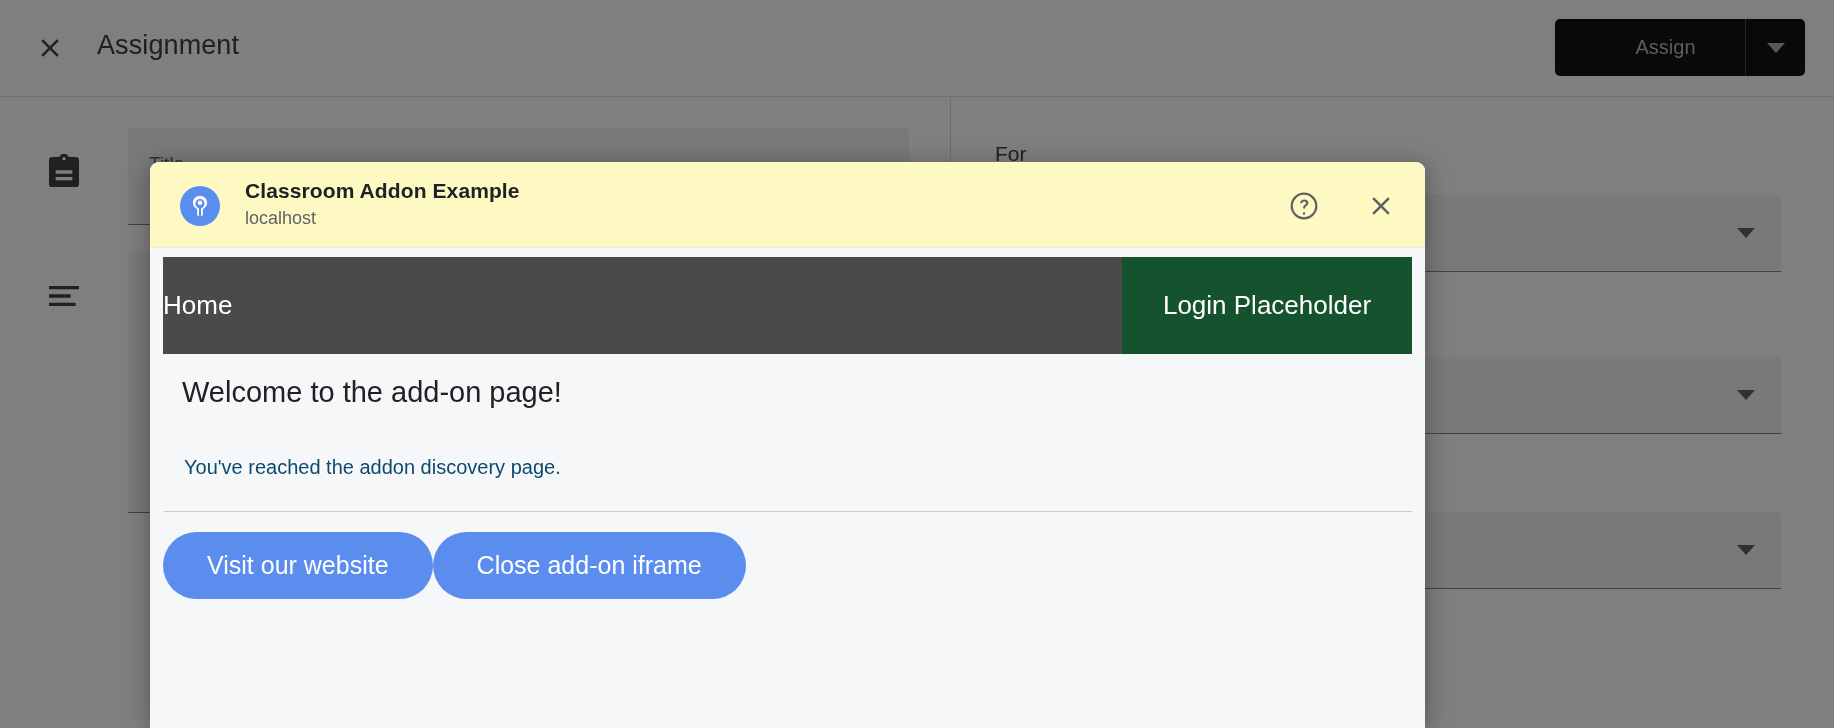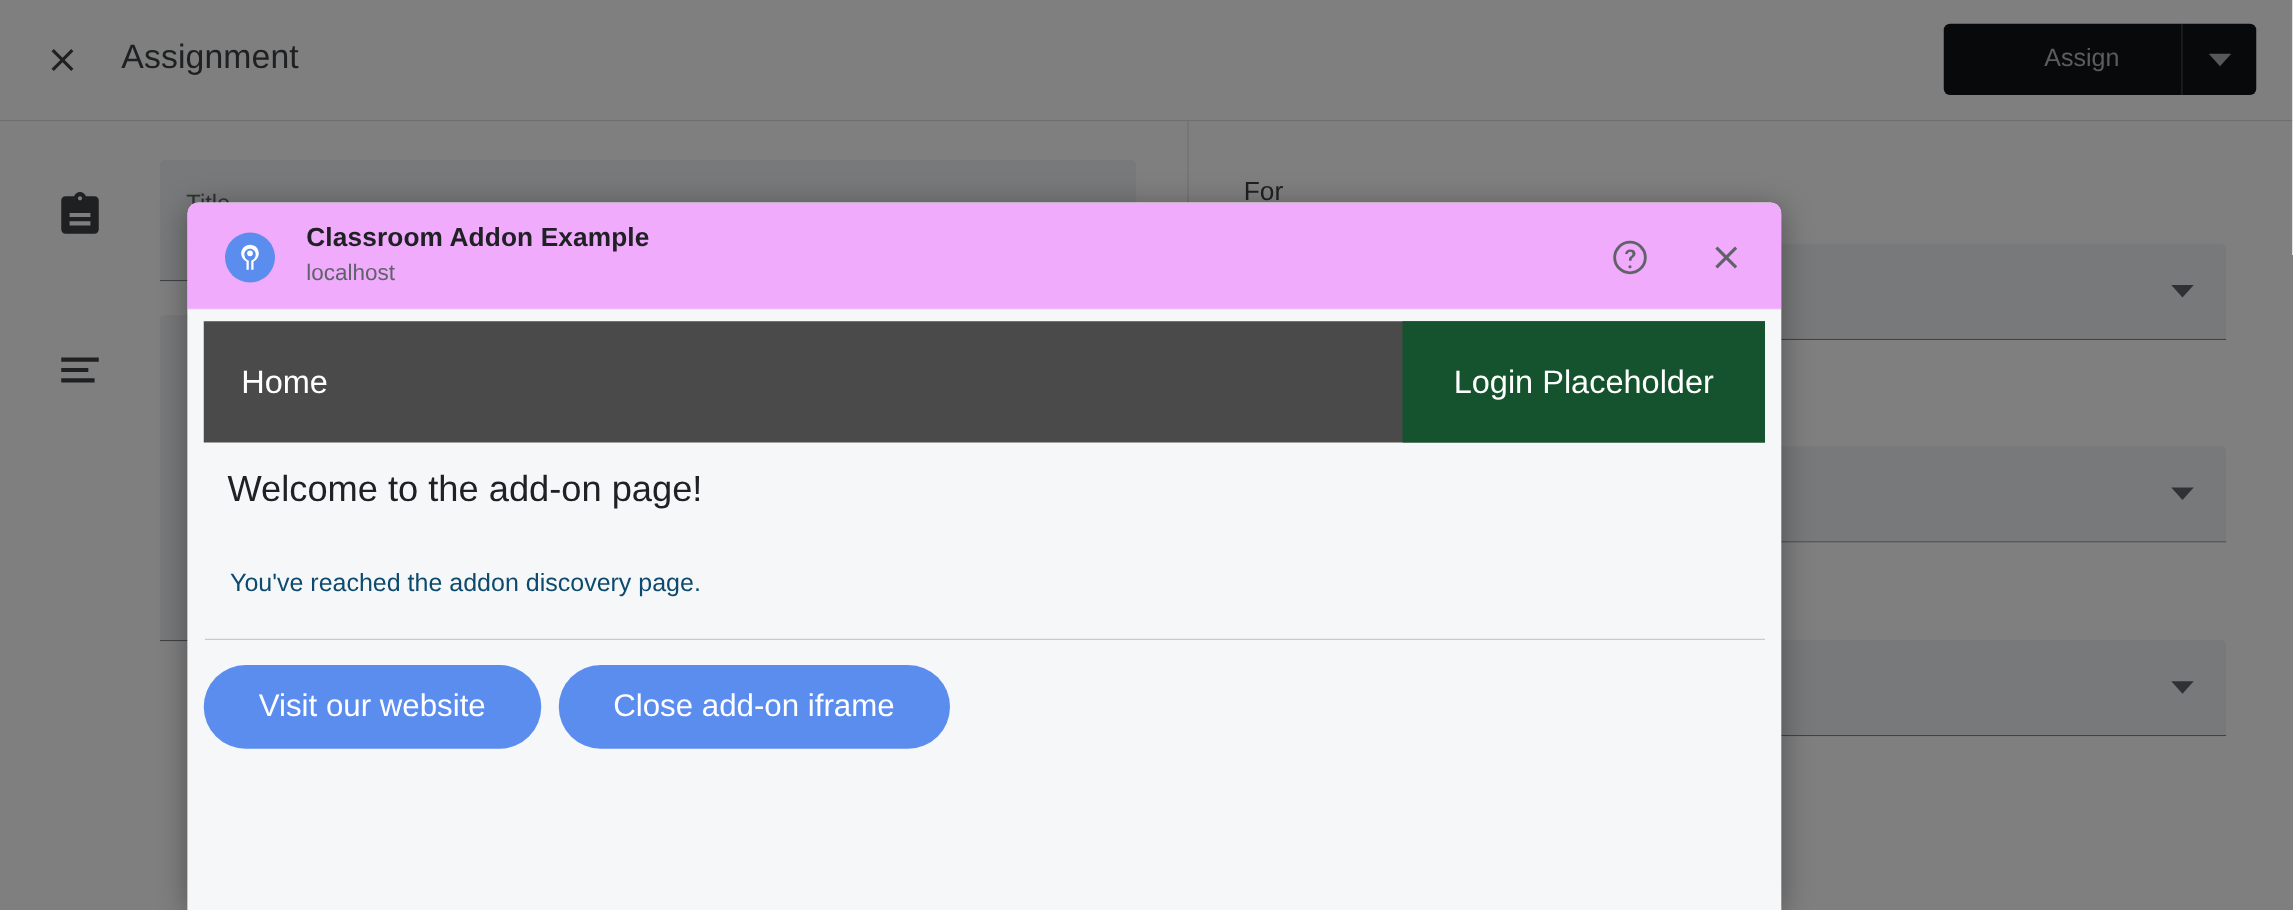--- a/index.html
+++ b/index.html
@@ -172,21 +172,21 @@
     width: 1275px;
     height: 566px;
     background: #ffffff;
     border-radius: 9px 9px 0 0;
     box-shadow: 0 4px 24px rgba(0,0,0,.35);
     overflow: hidden;
   }
   #dialog-header {
     position: relative;
     height: 85px;
-    background: #f0abfc;
+    background: #fef9c3;
     border-bottom: 1px solid #e8eaed;
   }
   #addon-app-icon {
     position: absolute;
     left: 30px; top: 24px;
     width: 40px; height: 40px;
     border-radius: 50%;
     background: #5b8def;
     display: flex; align-items: center; justify-content: center;
   }
@@ -229,21 +229,20 @@
     left: 13px; top: 9px;
     right: 13px;
     height: 97px;
     background: #4a4a4a;
     display: flex;
     align-items: stretch;
     justify-content: space-between;
   }
   #nav-home {
     display: flex; align-items: center;
-    padding-left: 30px;
     color: #ffffff;
     font-size: 26px;
   }
   #nav-login {
     background: #14532d;
     color: #ffffff;
     font-size: 26px;
     display: flex; align-items: center;
     padding: 0 30px;
     min-width: 230px;
@@ -267,21 +266,20 @@
     position: absolute;
     left: 14px; top: 263px;
     width: 1248px;
     height: 1px;
     background: #c8cacd;
   }
   #iframe-buttons {
     position: absolute;
     left: 13px; top: 284px;
     display: flex;
-    gap: 14px;
   }
   .pill-btn {
     background: #5b8def;
     color: #ffffff;
     border: none;
     border-radius: 40px;
     height: 67px;
     padding: 0 44px;
     font-size: 25px;
     font-family: "Liberation Sans", sans-serif;

